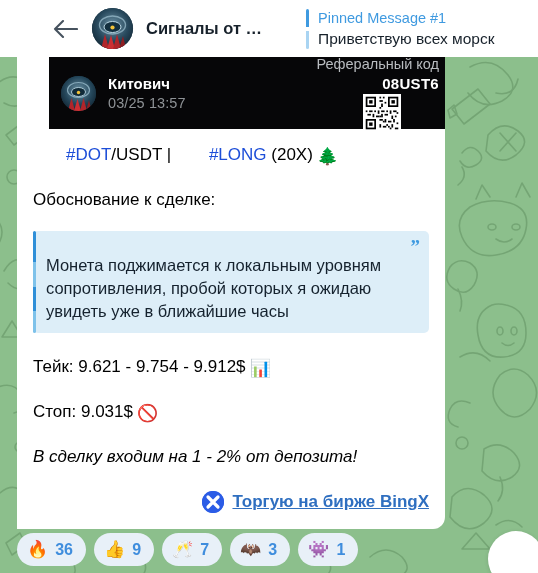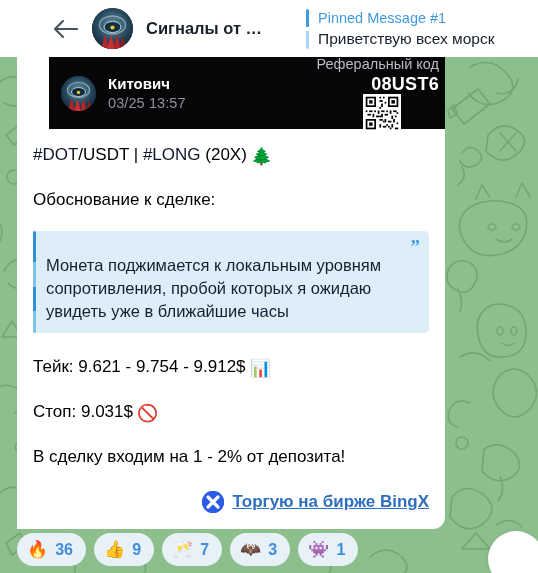--- a/index.html
+++ b/index.html
@@ -182,21 +182,21 @@
     align-items: center;
     flex-direction: column;
   }
   #ref-labels { text-align: right; }
   #ref-title {
     font-size: 14.5px;
     color: #b9bcc0;
     line-height: 19px;
   }
   #ref-code {
-    font-size: 18px;
+    font-size: 15px;
     font-weight: bold;
     color: #ffffff;
     line-height: 20px;
     letter-spacing: 0.3px;
   }
   #qr {
     width: 38px; height: 38px;
     margin-left: 8px;
     background: #ffffff;
     padding: 1px;
@@ -208,21 +208,21 @@
   #msg-body {
     padding: 14px 16px 0 16px;
     box-sizing: border-box;
   }
   .mline {
     font-size: 17px;
     color: #000000;
     line-height: 23px;
     margin: 0 0 20px 0;
   }
-  .hash { color: #0f172a; }
+  .hash { color: #1d4ed8; margin-left: 33px; }
   .emj { font-size: 17px; vertical-align: -2px; }
 
   
   #quote {
     position: relative;
     background: #ddeef8;
     border-radius: 5px;
     padding: 23px 34px 10px 13px;
     margin: 0 0 22px 0;
     box-sizing: border-box;
@@ -248,20 +248,21 @@
     right: 9px;
     top: 9px;
     font-size: 19px;
     font-weight: bold;
     color: #3f9ae0;
     line-height: 14px;
     font-family: "Liberation Serif", serif;
   }
 
   .italic-line {
+    font-style: italic;
     font-size: 17px;
     color: #000000;
     line-height: 23px;
     margin: 0 0 22px 0;
   }
 
   
   #link-line {
     display: flex;
     align-items: center;

